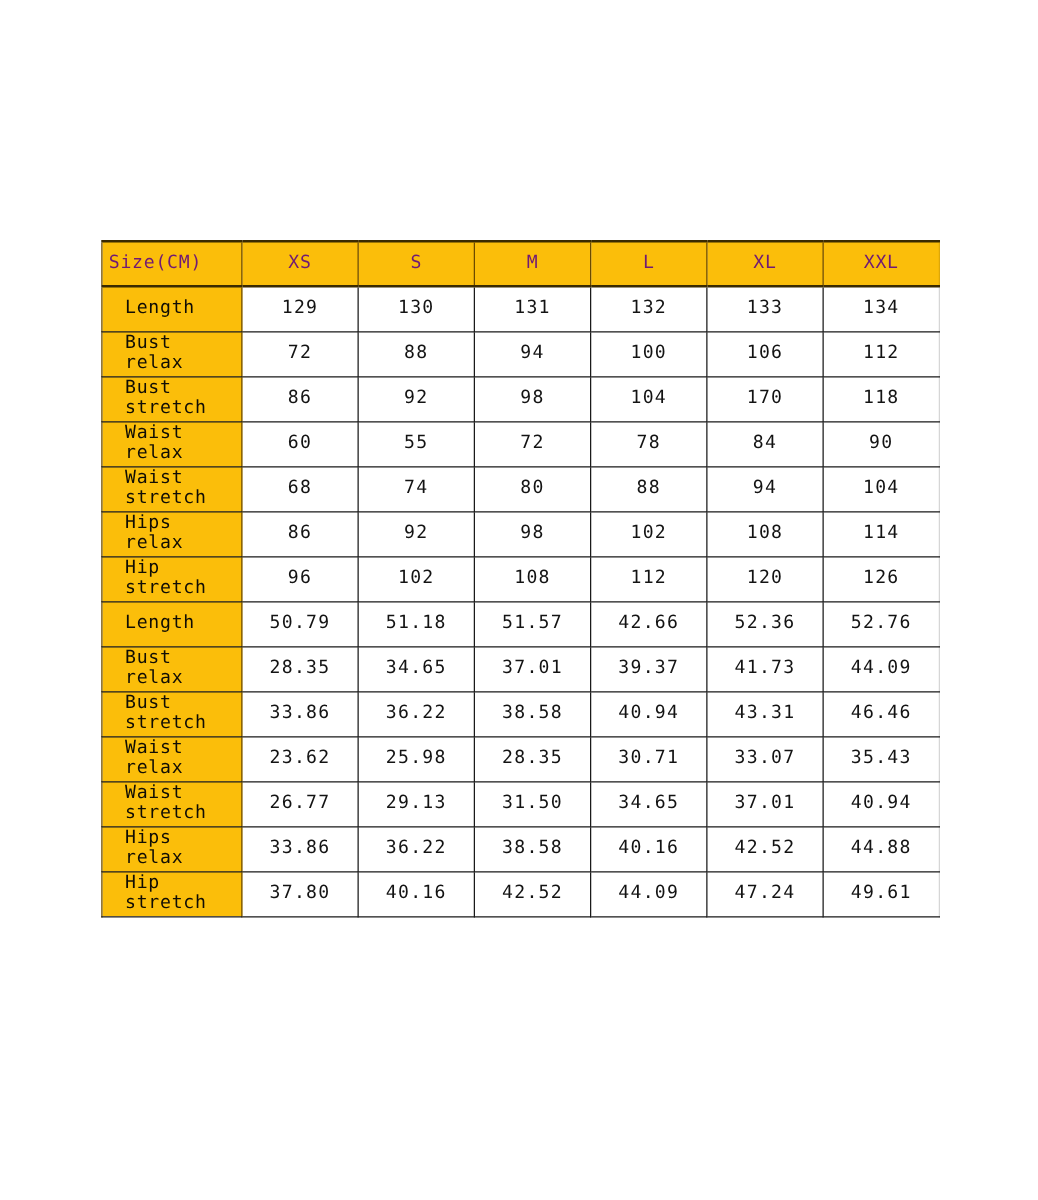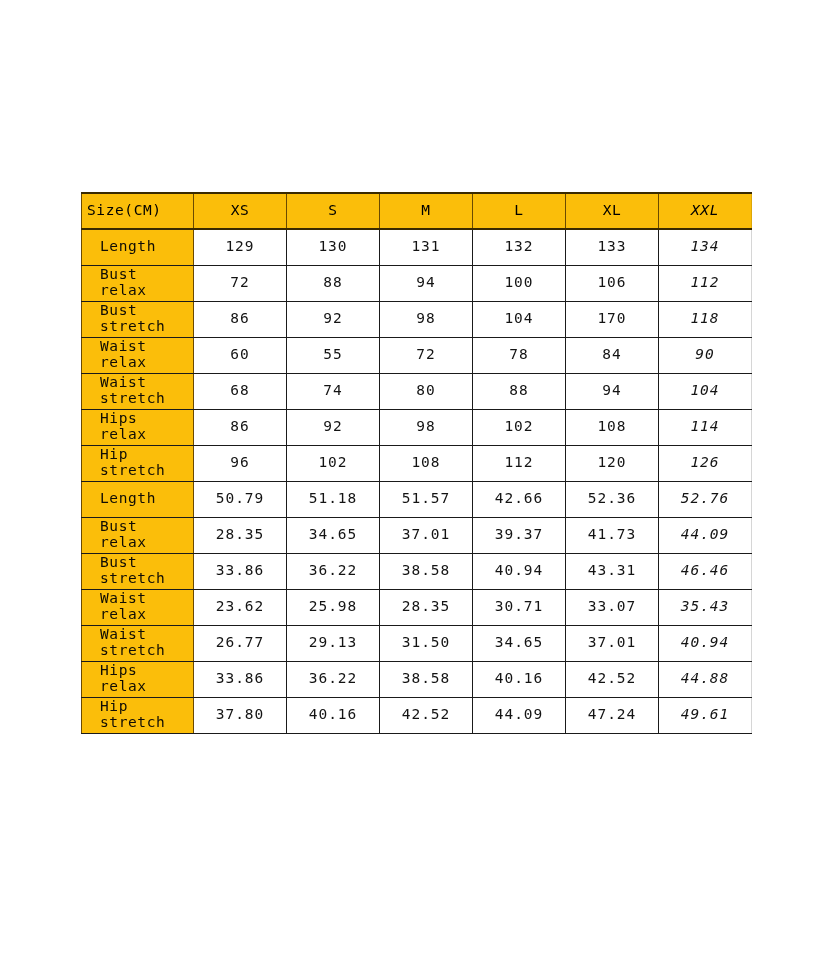--- a/index.html
+++ b/index.html
@@ -41,40 +41,40 @@
     border-right: 1px solid #1a1a1a;
     font-size: 14.5px;
     line-height: 1.1;
     letter-spacing: 0.6px;
     color: #141414;
     box-sizing: border-box;
     vertical-align: middle;
     background: #ffffff;
   }
   
-  #size-table tr > td:last-child { border-right: 1px solid rgba(26,26,26,0.18); font-style: italic; }
+  #size-table tr > td:last-child { border-right: 1px solid rgba(26,26,26,0.18); }
 
   
   #size-table td.label {
     background: #FBBE0A;
     text-align: left;
     padding-left: 18px;
     border-left: 1px solid #6b4a00;
     border-right: 1px solid #6b4a00;
     color: #100d05;
   }
   
   #size-table tr.header-row td {
     background: #FBBE0A;
     text-align: center;
     border-top: 2px solid #3a2a00;
     border-bottom: 2px solid #3a2a00;
     border-left: 1px solid #6b4a00;
     border-right: 1px solid #6b4a00;
-    color: #000000;
+    color: #701a75;
     margin-left: 26px;
   }
   #size-table tr.header-row td.label {
     text-align: left;
     padding-left: 5px;
   }
   #size-table tr.header-row td:last-child {
     border-right: 1px solid rgba(107,74,0,0.2);
   }
   

